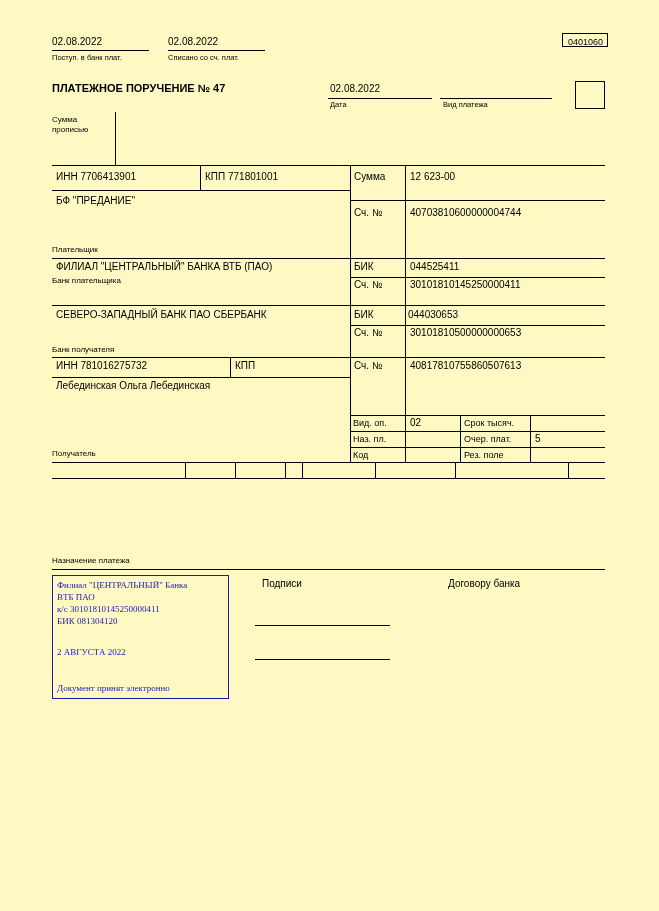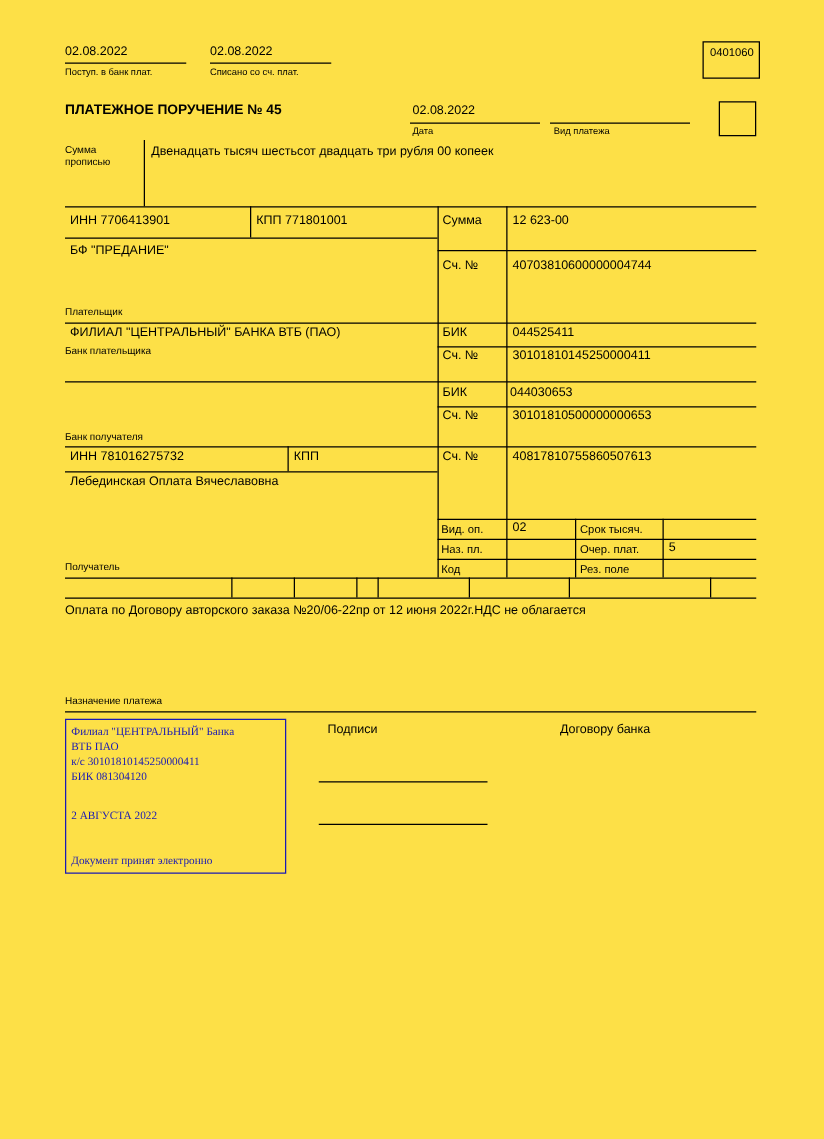--- a/index.html
+++ b/index.html
@@ -1,20 +1,20 @@
 <!DOCTYPE html>
 <html><head>
 <meta charset="utf-8">
 <style>
   html, body { margin: 0; padding: 0; background: #fff; }
   .page {
     position: relative;
     width: 659px;
     height: 911px;
-    background: #fde047;
+    background: #fef9c3;
     font-family: "Liberation Sans", sans-serif;
     color: #000;
     overflow: hidden;
   }
   .t  { position: absolute; white-space: nowrap; font-size: 10px; line-height: 1.15; }
   .b  { font-weight: bold; }
   .s11 { font-size: 11px; }
   .s9  { font-size: 9px; }
   .sm  { font-size: 8px; }
   .xs  { font-size: 7.5px; }
@@ -35,36 +35,35 @@
 <div class="page">
 
   <div class="t" style="left:52px;top:36px">02.08.2022</div>
   <div class="hl" style="left:52px;top:50px;width:97px"></div>
   <div class="t xs" style="left:52px;top:54px">Поступ. в банк плат.</div>
 
   <div class="t" style="left:168px;top:36px">02.08.2022</div>
   <div class="hl" style="left:168px;top:50px;width:97px"></div>
   <div class="t xs" style="left:168px;top:54px">Списано со сч. плат.</div>
 
-  <div class="bx" style="left:562px;top:33px;width:46px;height:30px">
+  <div class="bx" style="left:562px;top:33px;width:46px;height:14px">
     <div class="t s9" style="left:5px;top:3px">0401060</div>
   </div>
 
-  <div class="t b s11" style="left:52px;top:82px">ПЛАТЕЖНОЕ ПОРУЧЕНИЕ № 45</div>
+  <div class="t b s11" style="left:52px;top:82px">ПЛАТЕЖНОЕ ПОРУЧЕНИЕ № 47</div>
   <div class="t" style="left:330px;top:83px">02.08.2022</div>
   <div class="hl" style="left:328px;top:98px;width:104px"></div>
   <div class="t xs" style="left:330px;top:101px">Дата</div>
   <div class="hl" style="left:440px;top:98px;width:112px"></div>
   <div class="t xs" style="left:443px;top:101px">Вид платежа</div>
   <div class="bx" style="left:575px;top:81px;width:30px;height:28px"></div>
 
   <div class="t sm" style="left:52px;top:115px">Сумма</div>
   <div class="t sm" style="left:52px;top:125px">прописью</div>
   <div class="vl" style="left:115px;top:112px;height:53px"></div>
-  <div class="t" style="left:121px;top:116px">Двенадцать тысяч шестьсот двадцать три рубля 00 копеек</div>
 
   <div class="hl" style="left:52px;top:165px;width:553px"></div>
   <div class="hl" style="left:52px;top:190px;width:298px"></div>
   <div class="hl" style="left:350px;top:200px;width:255px"></div>
   <div class="hl" style="left:52px;top:258px;width:553px"></div>
   <div class="hl" style="left:350px;top:277px;width:255px"></div>
   <div class="hl" style="left:52px;top:305px;width:553px"></div>
   <div class="hl" style="left:350px;top:325px;width:255px"></div>
   <div class="hl" style="left:52px;top:357px;width:553px"></div>
   <div class="hl" style="left:52px;top:377px;width:298px"></div>
@@ -98,43 +97,43 @@
   <div class="t" style="left:410px;top:207px">40703810600000004744</div>
   <div class="t sm" style="left:52px;top:245px">Плательщик</div>
 
   <div class="t" style="left:56px;top:261px">ФИЛИАЛ "ЦЕНТРАЛЬНЫЙ" БАНКА ВТБ (ПАО)</div>
   <div class="t" style="left:354px;top:261px">БИК</div>
   <div class="t" style="left:410px;top:261px">044525411</div>
   <div class="t" style="left:354px;top:279px">Сч. №</div>
   <div class="t" style="left:410px;top:279px">30101810145250000411</div>
   <div class="t sm" style="left:52px;top:276px">Банк плательщика</div>
 
+  <div class="t" style="left:56px;top:309px">СЕВЕРО-ЗАПАДНЫЙ БАНК ПАО СБЕРБАНК</div>
   <div class="t" style="left:354px;top:309px">БИК</div>
   <div class="t" style="left:408px;top:309px">044030653</div>
   <div class="t" style="left:354px;top:327px">Сч. №</div>
   <div class="t" style="left:410px;top:327px">30101810500000000653</div>
   <div class="t sm" style="left:52px;top:345px">Банк получателя</div>
 
   <div class="t" style="left:56px;top:360px">ИНН 781016275732</div>
   <div class="t" style="left:235px;top:360px">КПП</div>
   <div class="t" style="left:354px;top:360px">Сч. №</div>
   <div class="t" style="left:410px;top:360px">40817810755860507613</div>
-  <div class="t" style="left:56px;top:380px">Лебединская Оплата Вячеславовна</div>
+  <div class="t" style="left:56px;top:380px">Лебединская Ольга Лебединская</div>
 
   <div class="t s9" style="left:353px;top:418px">Вид. оп.</div>
   <div class="t" style="left:410px;top:417px">02</div>
   <div class="t s9" style="left:464px;top:418px">Срок тысяч.</div>
   <div class="t s9" style="left:353px;top:434px">Наз. пл.</div>
   <div class="t s9" style="left:464px;top:434px">Очер. плат.</div>
   <div class="t" style="left:535px;top:433px">5</div>
   <div class="t s9" style="left:353px;top:450px">Код</div>
   <div class="t s9" style="left:464px;top:450px">Рез. поле</div>
   <div class="t sm" style="left:52px;top:449px">Получатель</div>
 
-  <div class="t" style="left:52px;top:483px">Оплата по Договору авторского заказа №20/06-22пр от 12 июня 2022г.НДС не облагается</div>
   <div class="t sm" style="left:52px;top:556px">Назначение платежа</div>
   <div class="hl" style="left:52px;top:569px;width:553px"></div>
 
   <div class="t" style="left:262px;top:578px">Подписи</div>
   <div class="t" style="left:448px;top:578px">Договору банка</div>
   <div class="hl" style="left:255px;top:625px;width:135px"></div>
   <div class="hl" style="left:255px;top:659px;width:135px"></div>
 
   <div class="stamp" style="left: 52px; top: 575px; width: 177px; height: 124px; color: rgb(26, 26, 180); border-color: rgb(26, 26, 180);">
     <div class="st" style="left:4px;top:4px">Филиал "ЦЕНТРАЛЬНЫЙ" Банка</div>

